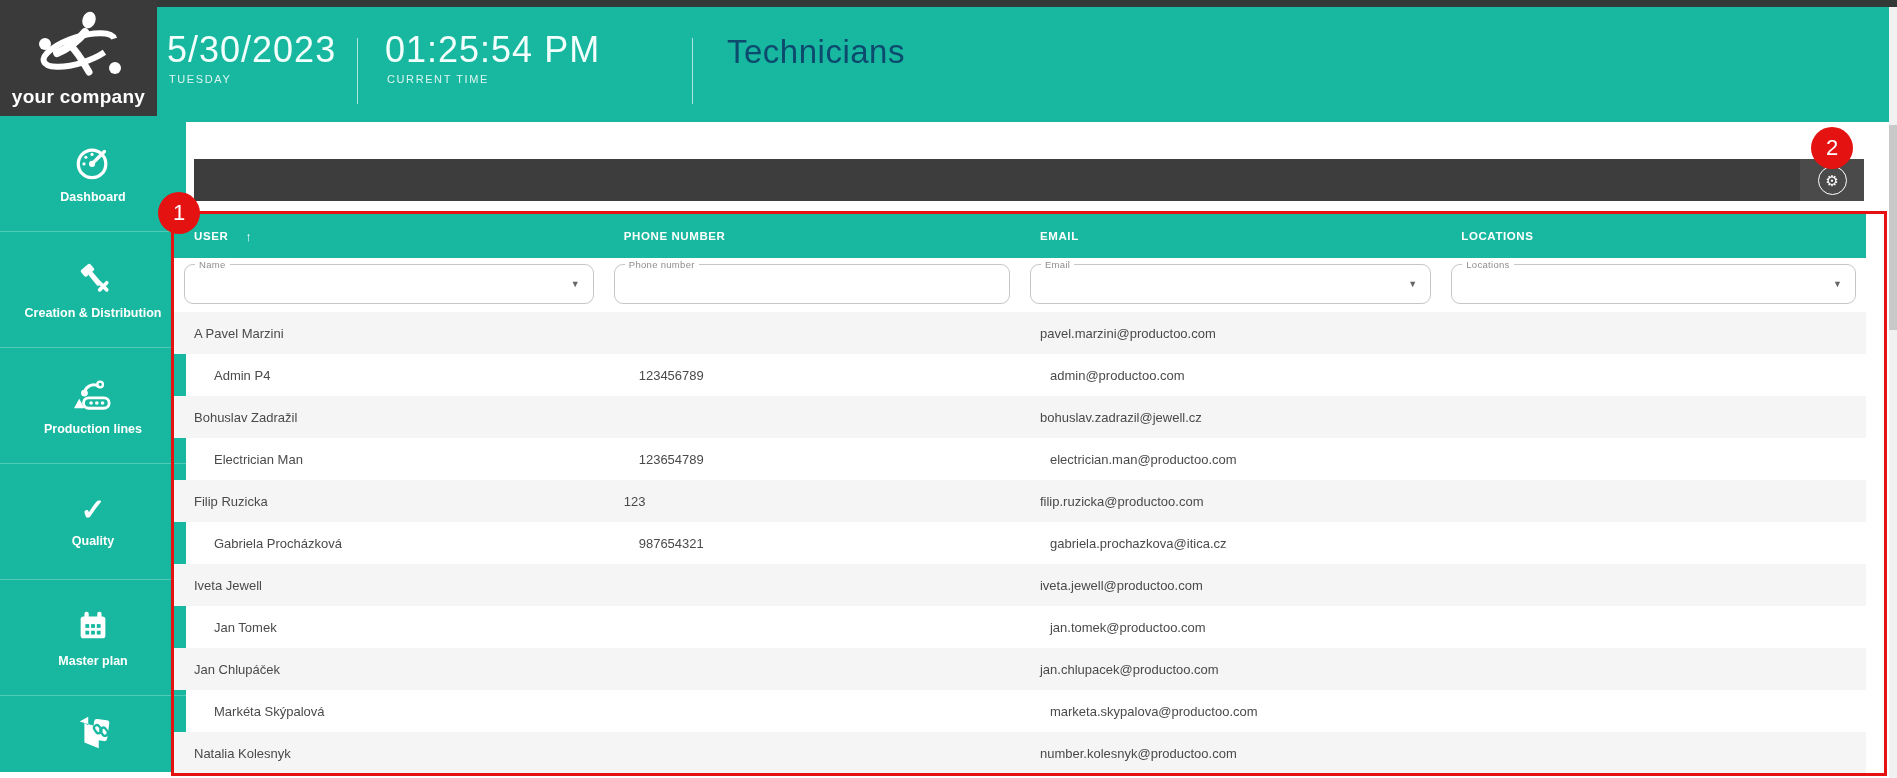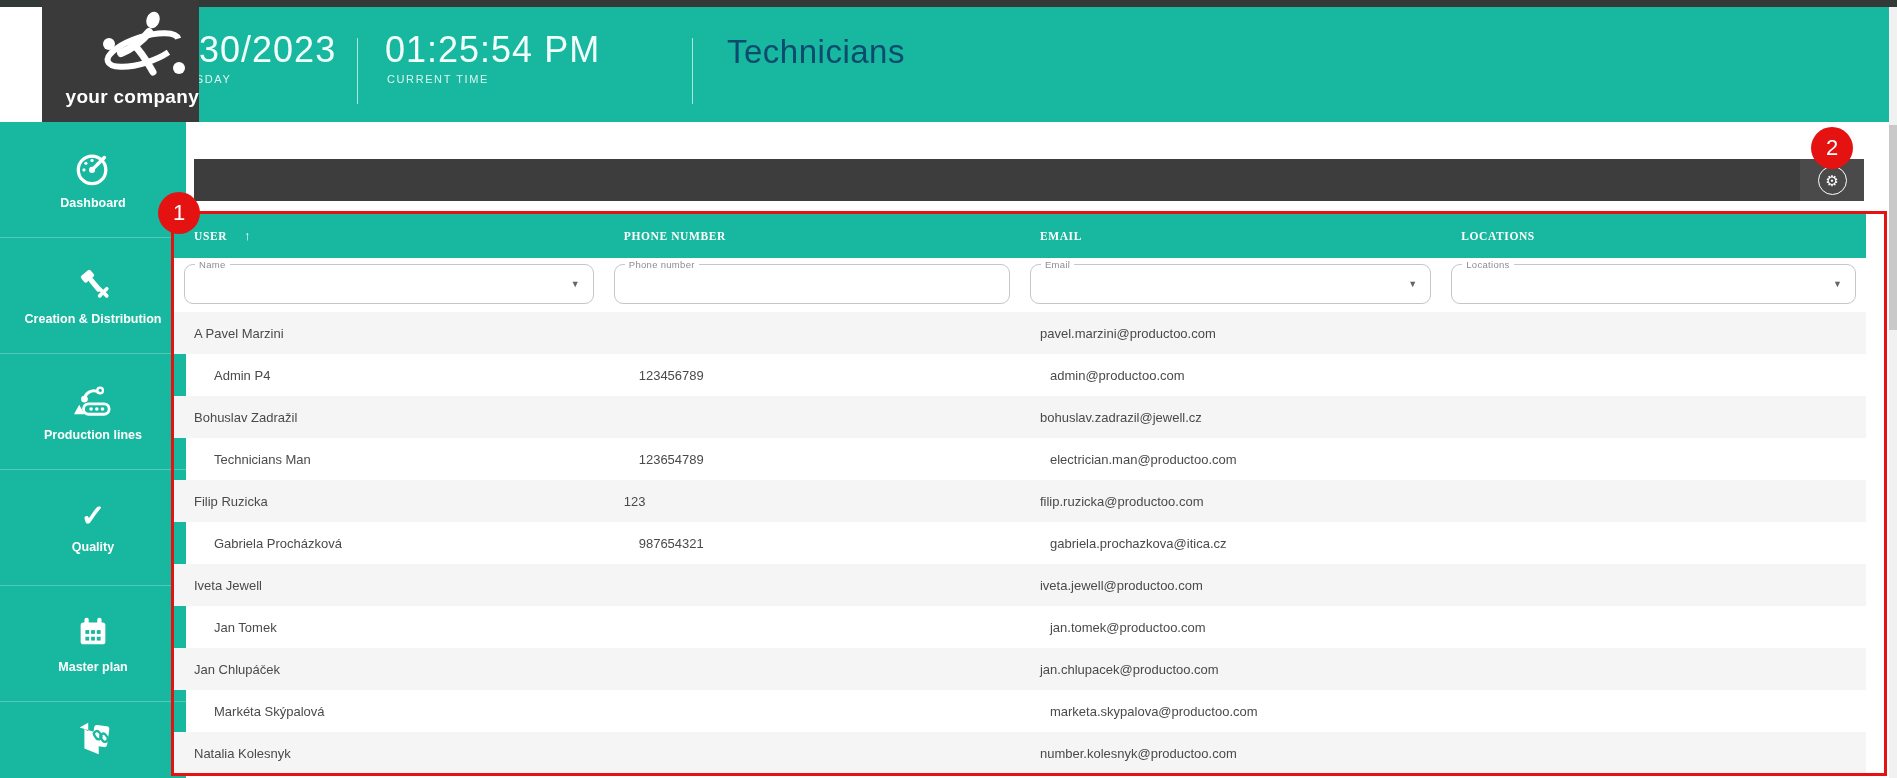--- a/index.html
+++ b/index.html
@@ -8,52 +8,52 @@
     background:#ffffff;font-family:"Liberation Sans", sans-serif;
     -webkit-font-smoothing:antialiased;
   }
   .abs{position:absolute;}
 
   
   .top-strip{left:0;top:0;width:1897px;height:7px;background:#333937;}
 
   
   .logo-box{left:0;top:0;width:157px;height:122px;background:#3a3a3a;
-    display:flex;flex-direction:column;align-items:flex-end;justify-content:flex-start;margin-left:42px;}
+    display:flex;flex-direction:column;align-items:center;justify-content:flex-start;}
   .logo-art{margin-top:6px;}
   .logo-text{color:#ffffff;font-size:19px;font-weight:600;letter-spacing:.3px;margin-top:-4px;}
 
   
   .topbar{left:157px;top:7px;width:1740px;height:115px;background:#18b8a0;}
   .tb-big{position:absolute;top:22px;font-size:36px;font-weight:300;color:#f2fffc;letter-spacing:1px;white-space:nowrap;}
   .tb-sub{position:absolute;top:66px;font-size:11px;font-weight:400;color:rgba(255,255,255,.85);letter-spacing:1.6px;text-align:right;}
   .tb-divider{position:absolute;top:31px;width:1px;height:66px;background:rgba(255,255,255,.65);}
   .tb-title{position:absolute;top:26px;font-size:33px;font-weight:300;color:#0c4a6e;letter-spacing:.5px;}
 
   
-  .sidebar{left:0;top:122px;width:186px;height:656px;background:#18b8a0;display:flex;flex-direction:column;}
+  .sidebar{left:0;top:116px;width:186px;height:656px;background:#18b8a0;display:flex;flex-direction:column;}
   .side-item{height:116px;box-sizing:border-box;border-bottom:1px solid rgba(255,255,255,.25);
     display:flex;flex-direction:column;align-items:center;justify-content:center;gap:9px;cursor:pointer;}
   .side-item:last-child{border-bottom:none;height:74px;justify-content:flex-start;padding-top:14px;}
   .side-label{color:#ffffff;font-size:12.5px;font-weight:600;text-align:center;line-height:1.15;padding:0 6px;}
   .check-glyph{color:#fff;font-size:30px;font-weight:700;line-height:30px;}
 
   
   .toolbar{left:194px;top:159px;width:1670px;height:42px;background:#3d3d3d;}
   .gear-box{position:absolute;right:0;top:0;width:64px;height:42px;background:#4a4a4a;
     display:flex;align-items:center;justify-content:center;cursor:pointer;}
   .gear-circle{width:27px;height:27px;border:1.5px solid #ffffff;border-radius:50%;
     display:flex;align-items:center;justify-content:center;}
   .gear-glyph{color:#ffffff;font-size:15px;line-height:15px;}
 
   
   .table{left:174px;top:214px;width:1692px;}
   .thead{height:44px;background:#18b8a0;display:flex;}
   .th{box-sizing:border-box;padding-left:20px;display:flex;align-items:center;gap:17px;
-    color:#ffffff;font-size:11.5px;font-weight:700;letter-spacing:.6px;cursor:pointer;font-family:Liberation Serif, serif;}
+    color:#ffffff;font-size:11.5px;font-weight:700;letter-spacing:.6px;cursor:pointer;}
   .sort-arrow{font-size:13px;font-weight:700;}
   .c1{width:25.4%;} .c2{width:24.6%;} .c3{width:24.9%;} .c4{width:25.1%;}
 
   .filters{height:54px;background:#ffffff;display:flex;}
   .fcell{box-sizing:border-box;position:relative;}
   .finput{position:absolute;left:10px;right:10px;top:6px;height:40px;box-sizing:border-box;
     border:1px solid #c6c6c6;border-radius:9px;background:#fff;cursor:text;}
   .flabel{position:absolute;top:-6px;left:10px;background:#ffffff;padding:0 4px;
     font-size:9.5px;color:#8d8d8d;letter-spacing:.3px;}
   .fdrop{position:absolute;right:13px;top:14px;font-size:9px;color:#666;cursor:pointer;}
@@ -242,21 +242,21 @@
     <div class="td c3">admin@productoo.com</div>
     <div class="td c4"></div>
   </div>
   <div class="trow odd">
     <div class="td c1">Bohuslav Zadražil</div>
     <div class="td c2"></div>
     <div class="td c3">bohuslav.zadrazil@jewell.cz</div>
     <div class="td c4"></div>
   </div>
   <div class="trow even">
-    <div class="td c1">Technicians Man</div>
+    <div class="td c1">Electrician Man</div>
     <div class="td c2">123654789</div>
     <div class="td c3">electrician.man@productoo.com</div>
     <div class="td c4"></div>
   </div>
   <div class="trow odd">
     <div class="td c1">Filip Ruzicka</div>
     <div class="td c2">123</div>
     <div class="td c3">filip.ruzicka@productoo.com</div>
     <div class="td c4"></div>
   </div>

